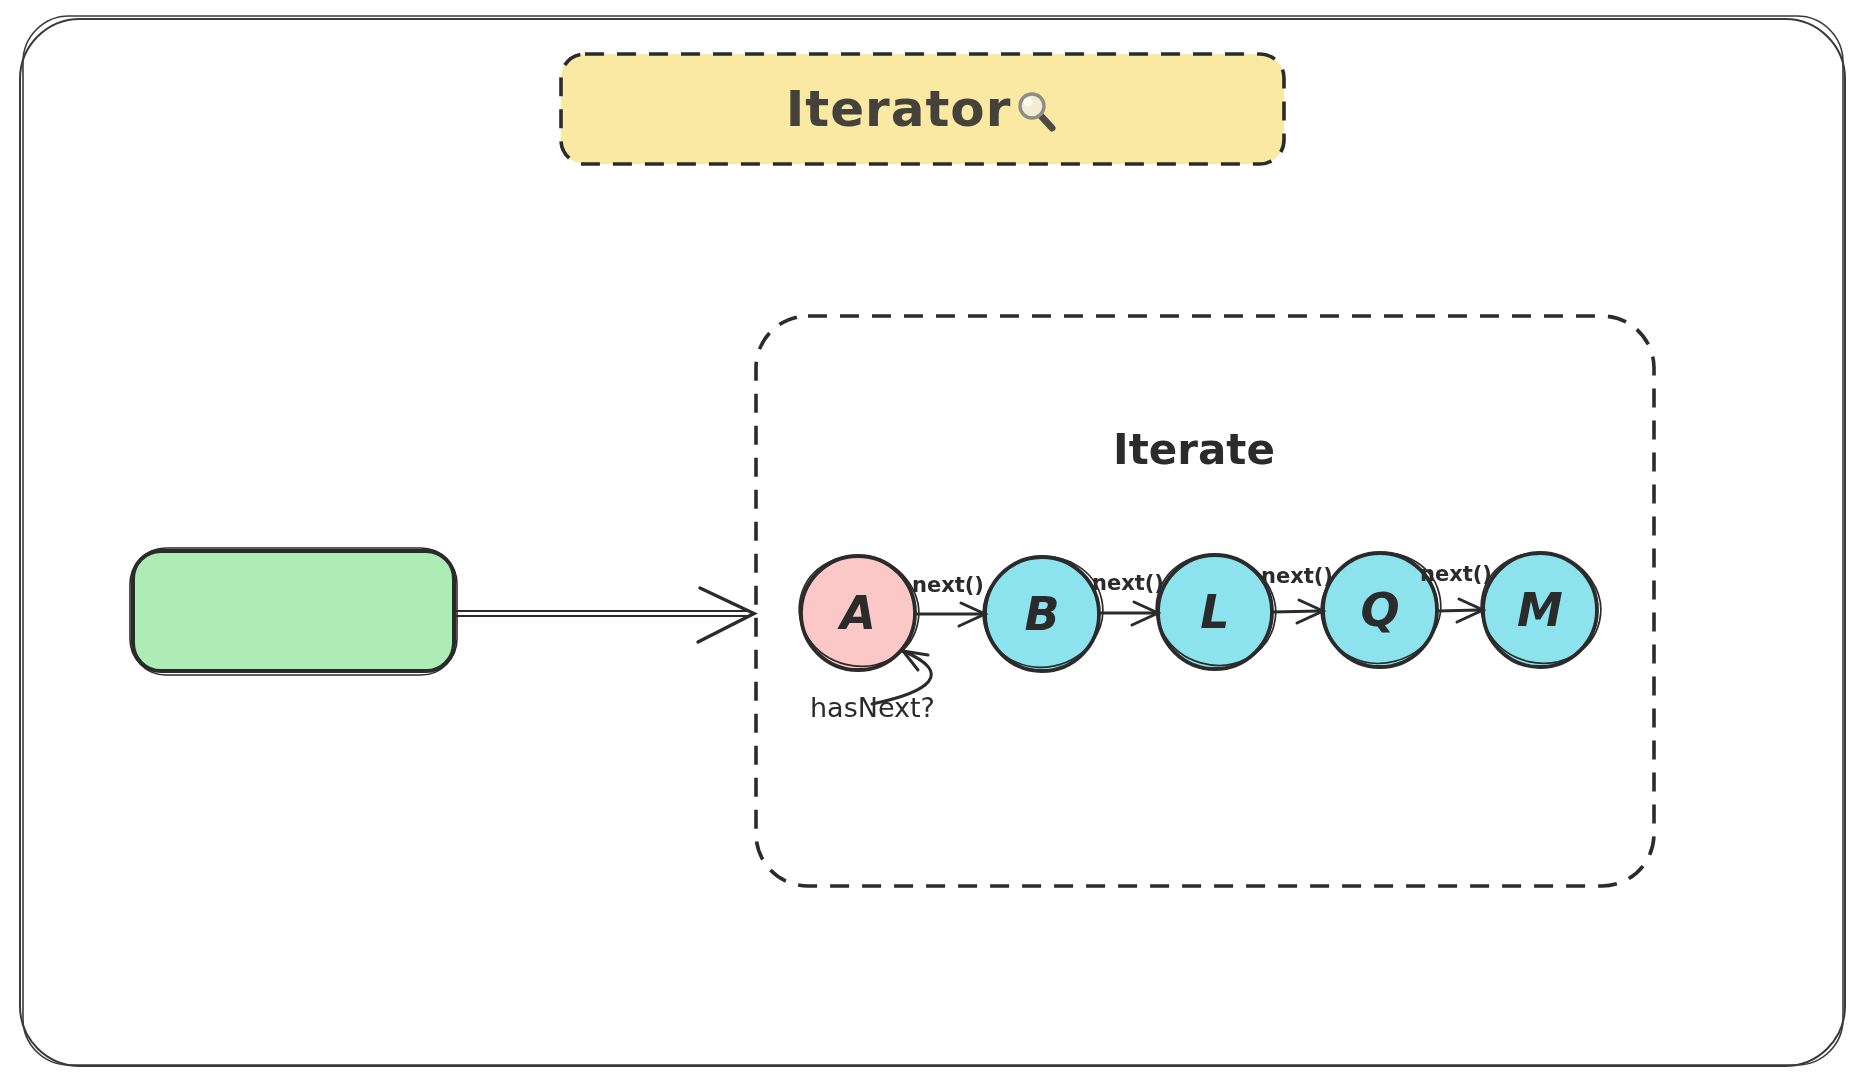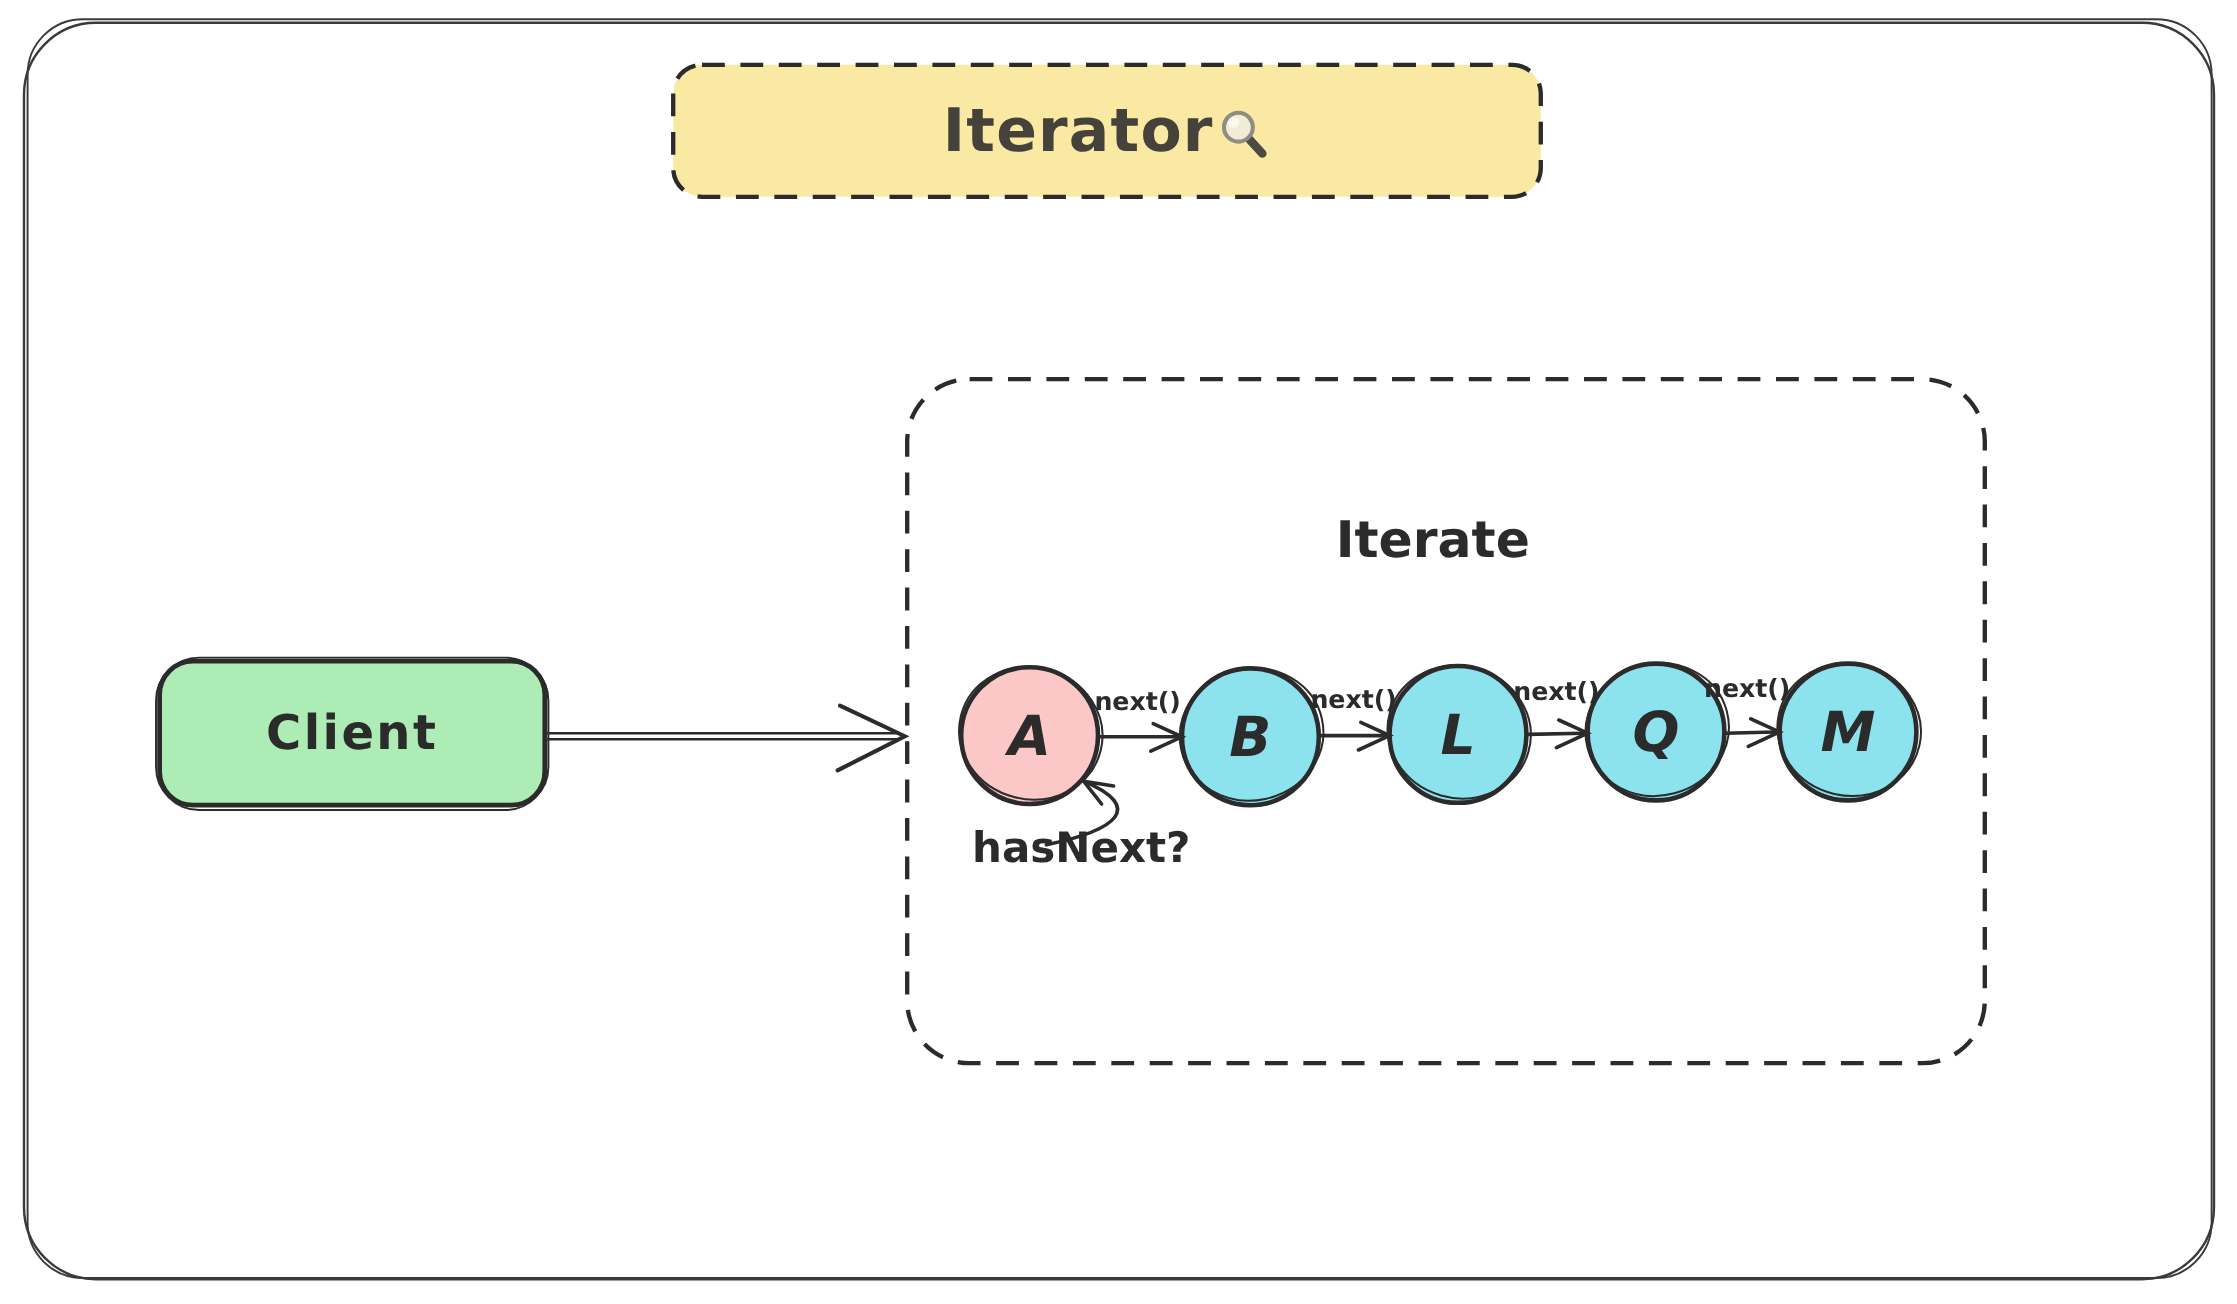--- a/index.html
+++ b/index.html
@@ -54,22 +54,22 @@
     font-weight: 700;
     font-style: italic;
   }
   .next-label {
     width: 124px; height: 30px;
     font-size: 21px;
     font-weight: 700;
   }
   .hasnext-label {
     left: 810px; top: 690px; width: 170px; height: 34px;
-    font-size: 35px;
-    font-weight: 700;
+    font-size: 27px;
+    font-weight: 400;
     justify-content: flex-start;
   }
   .mag-icon { width: 44px; height: 44px; margin-top: 6px; }
 </style>
 </head>
 <body>
 
 <div class="stage">
 
   <svg class="shapes" viewBox="0 0 1864 1087">
@@ -146,21 +146,20 @@
     <span>Iterator</span>
     <svg class="mag-icon" viewBox="0 0 44 44">
       <line x1="26" y1="26" x2="37" y2="38" stroke="#4c4a42" stroke-width="7" stroke-linecap="round"></line>
       <circle cx="17" cy="16" r="12" fill="#f2ecd7" stroke="#8f8d83" stroke-width="3.4"></circle>
       <circle cx="13" cy="12" r="4.5" fill="#fbf8ee" stroke="none"></circle>
     </svg>
   </div>
 
   <div class="label iterate-label">Iterate</div>
 
-  <div class="label client-label">Client</div>
 
   <div class="label node-label" style="left:818px; top:577px;">A</div>
   <div class="label node-label" style="left:1002px; top:578px;">B</div>
   <div class="label node-label" style="left:1175px; top:576px;">L</div>
   <div class="label node-label" style="left:1340px; top:574px;">Q</div>
   <div class="label node-label" style="left:1500px; top:574px;">M</div>
 
   <div class="label next-label" style="left:886px; top:570px;">next()</div>
   <div class="label next-label" style="left:1066px; top:568px;">next()</div>
   <div class="label next-label" style="left:1235px; top:561px;">next()</div>

